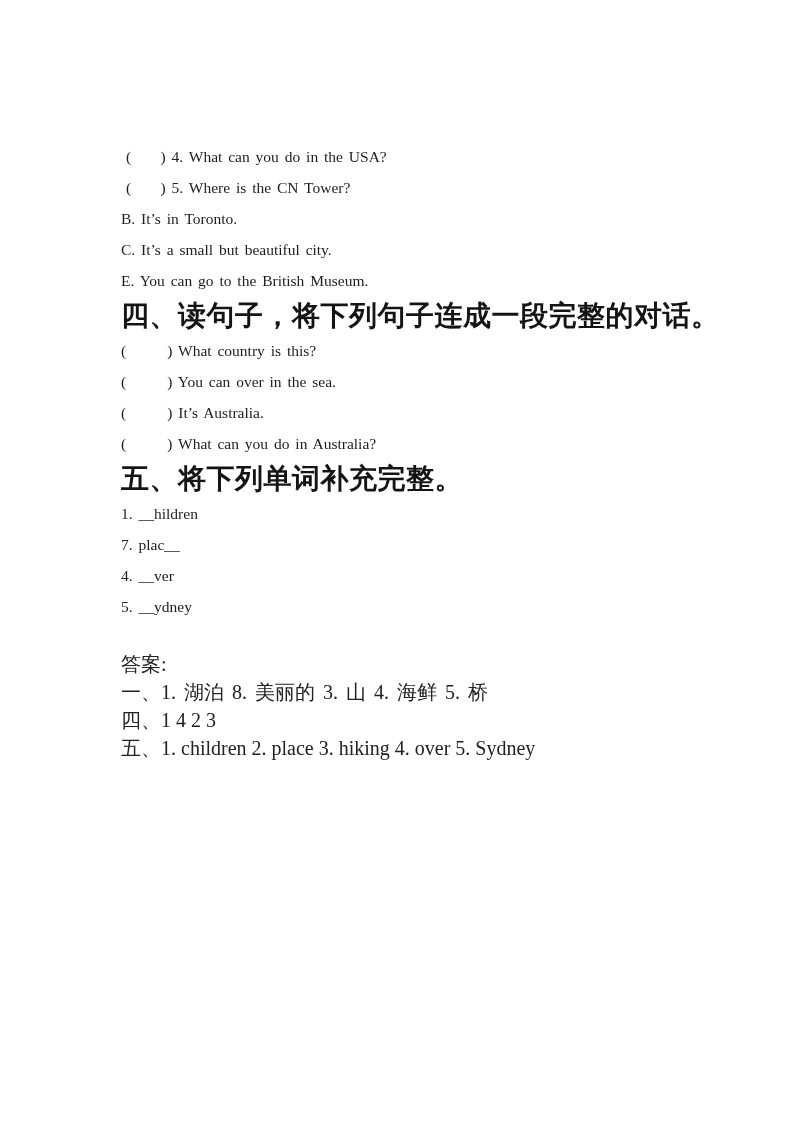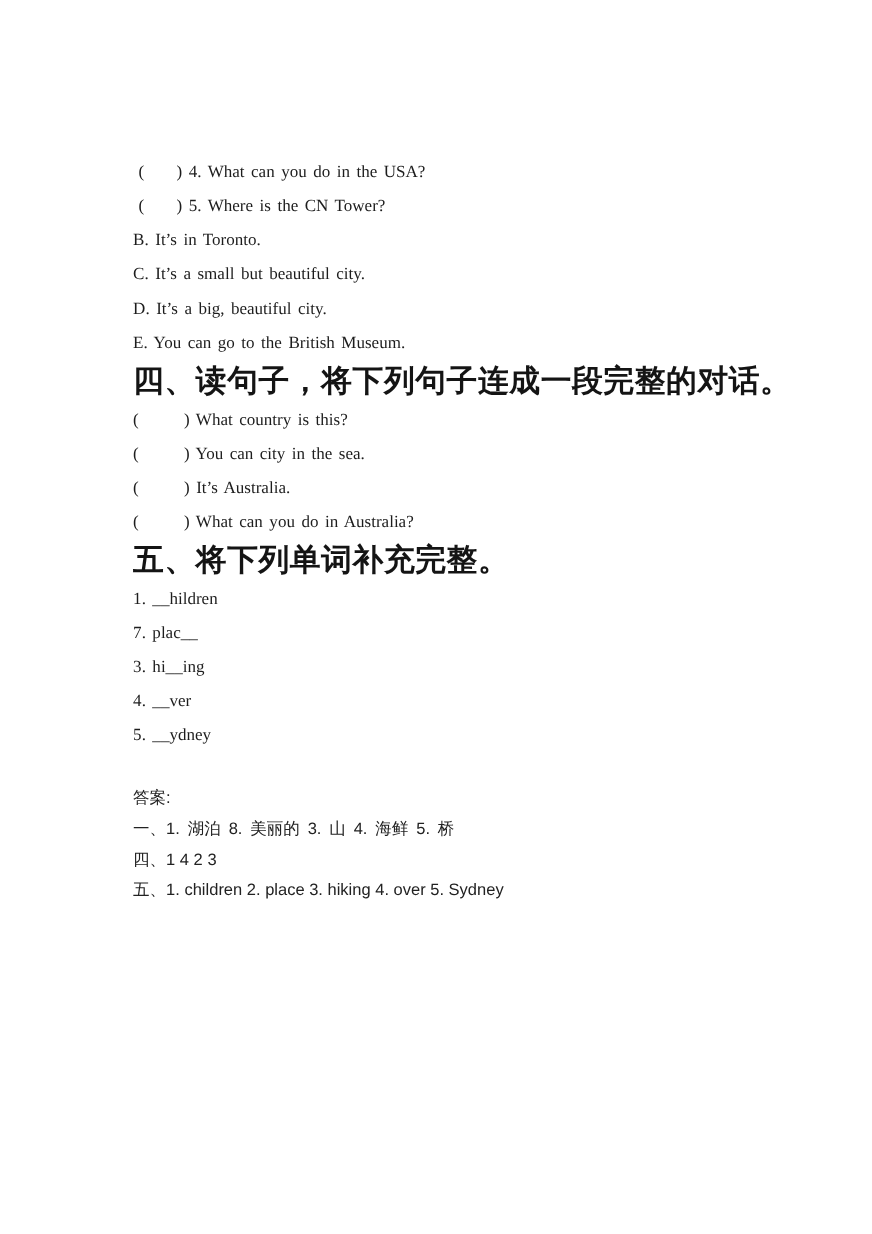--- a/index.html
+++ b/index.html
@@ -40,55 +40,53 @@
     color: #141414;
     height: 39px;
     line-height: 39px;
     letter-spacing: 0.5px;
     white-space: pre;
   }
   .answers {
     margin-top: 28px;
   }
   .ans-line {
-    font-family: Liberation Sans, sans-serif;
-    font-size: 15px;
+    font-family: Liberation Serif, serif;
+    font-size: 20px;
     color: #222222;
     height: 28px;
     line-height: 28px;
     white-space: pre;
   }
   .ans-cn {
     word-spacing: 3px;
   }
 </style>
 </head>
 <body>
 
 <div class="page">
   <div class="content">
 
     <div class="line q-indent">(     ) 4. What can you do in the USA?</div>
     <div class="line q-indent">(     ) 5. Where is the CN Tower?</div>
 
     <div class="line">B. It’s in Toronto.</div>
     <div class="line">C. It’s a small but beautiful city.</div>
-    <div class="line">D. It’s a big, beautiful city.</div>
     <div class="line">E. You can go to the British Museum.</div>
 
     <div class="heading">四、读句子，将下列句子连成一段完整的对话。</div>
     <div class="line">(       ) What country is this?</div>
-    <div class="line">(       ) You can city in the sea.</div>
+    <div class="line">(       ) You can over in the sea.</div>
     <div class="line">(       ) It’s Australia.</div>
     <div class="line">(       ) What can you do in Australia?</div>
 
     <div class="heading">五、将下列单词补充完整。</div>
     <div class="line">1. __hildren</div>
     <div class="line">7. plac__</div>
-    <div class="line">3. hi__ing</div>
     <div class="line">4. __ver</div>
     <div class="line">5. __ydney</div>
 
     <div class="answers">
       <div class="ans-line">答案:</div>
       <div class="ans-line ans-cn">一、1. 湖泊 8. 美丽的 3. 山 4. 海鲜 5. 桥</div>
       <div class="ans-line">四、1 4 2 3</div>
       <div class="ans-line">五、1. children 2. place 3. hiking 4. over 5. Sydney</div>
     </div>
 

